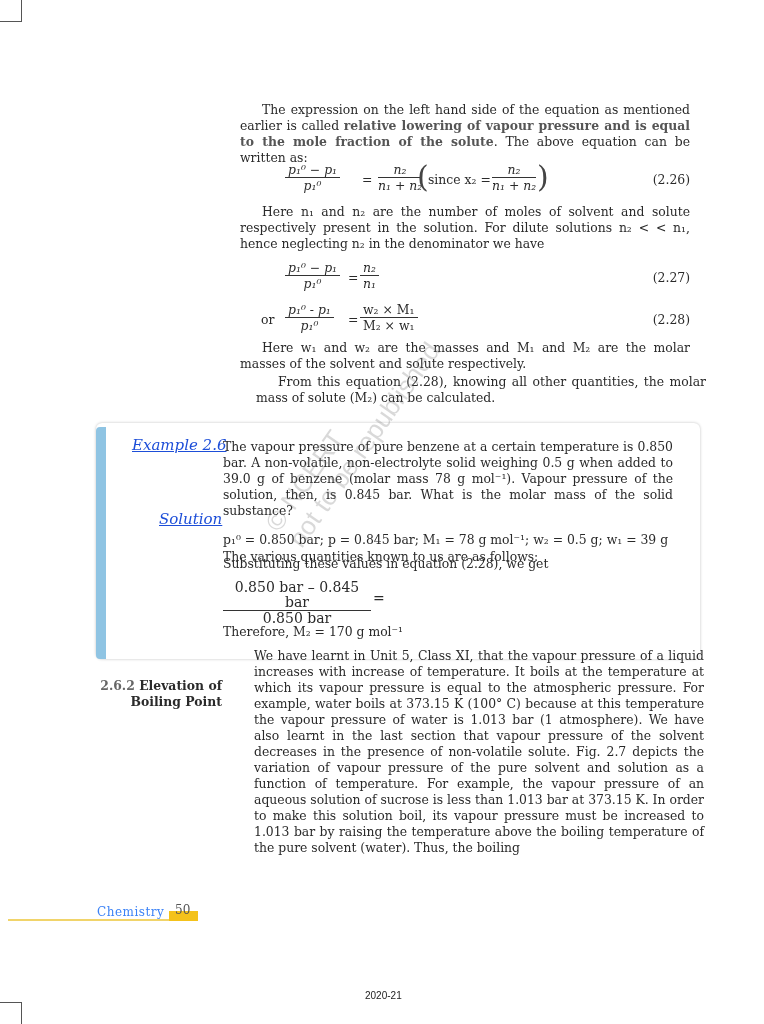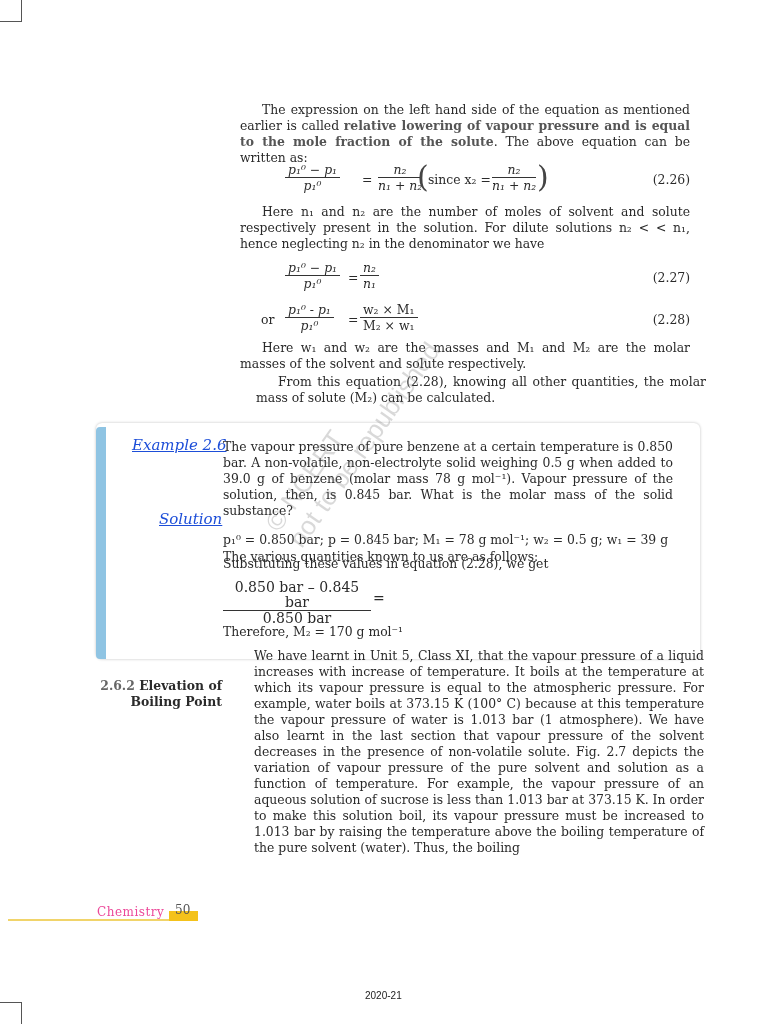--- a/index.html
+++ b/index.html
@@ -53,21 +53,21 @@
     font-family:"Liberation Sans", sans-serif; font-size:26px; white-space:nowrap; line-height:28px;
   }
 
   .section-num {
     position:absolute; left:92px; top:678px; width:130px; text-align:right;
     font-family:"DejaVu Serif", serif; font-weight:bold; font-size:12.4px; line-height:16px; color:#2a2a2a;
   }
   .section-num .n { color:#666; }
 
   .footer-line { position:absolute; left:8px; top:919px; width:162px; height:2px; background:#f1d46a; }
-  .footer-chem { position:absolute; left:97px; top:905px; font-size:12px; color:#ec4899; letter-spacing:0.5px; }
+  .footer-chem { position:absolute; left:97px; top:905px; font-size:12px; color:#3b82f6; letter-spacing:0.5px; }
   .footer-page {
     position:absolute; left:169px; top:911px; width:29px; height:10px; background:#f4c21b;
   }
   .footer-pagenum { position:absolute; left:175px; top:903px; font-size:12px; color:#555; }
   .year { position:absolute; left:365px; top:990px; font-family:"Liberation Sans", sans-serif; font-size:10px; color:#222; }
 </style>
 </head>
 <body>
 
 <div class="corner-box"></div>

